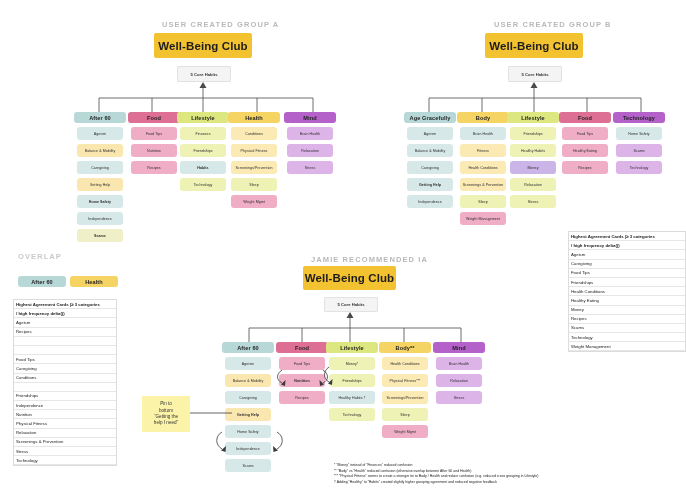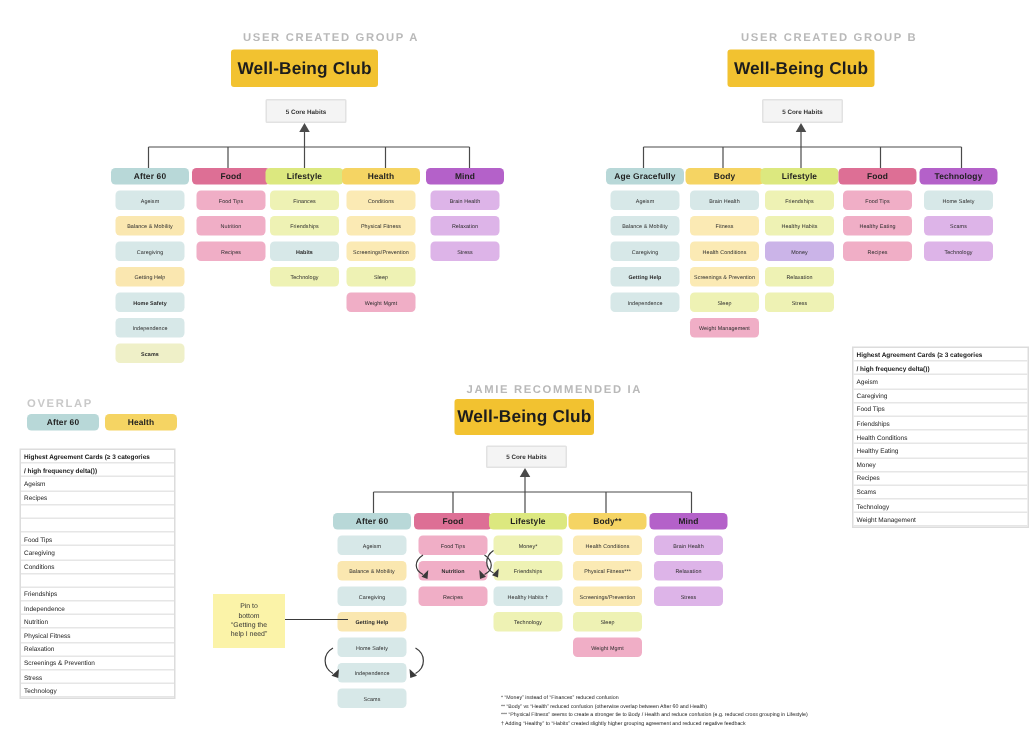--- a/index.html
+++ b/index.html
@@ -267,21 +267,21 @@
     </g>
   </svg>
 
   <div class="abs sticky" style="left:142px;top:396px;width:48px;height:36px;">
     <span>Pin to</span>
     <span>bottom</span>
     <span>“Getting the</span>
     <span>help I need”</span>
   </div>
 
-  <div class="abs overlap-label" style="left:18px;top:264px;">OVERLAP</div>
+  <div class="abs overlap-label" style="left:18px;top:252px;">OVERLAP</div>
   <div class="abs" id="overlap-chips" style="left: 18px; top: 276px; display: flex; gap: 4px;">
       <div class="col-head" style="width: 48px; background: rgb(184, 216, 216);">After 60</div>
       <div class="col-head" style="width: 48px; background: rgb(245, 212, 99);">Health</div>
     </div>
   <div class="abs panel" id="overlap-panel" style="left:13px;top:299px;width:104px;">
       <div class="panel-row head">Highest Agreement Cards (≥ 3 categories</div>
       <div class="panel-row head">/ high frequency delta())</div>
       <div class="panel-row">Ageism</div>
       <div class="panel-row">Recipes</div>
       <div class="panel-row blank"></div>

